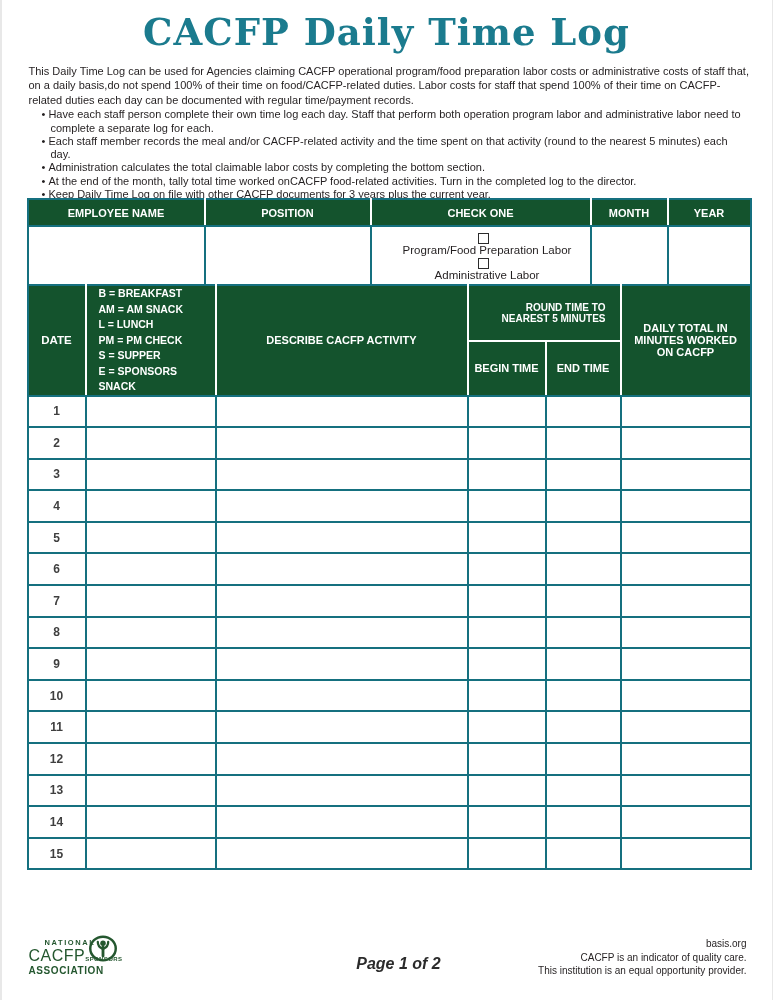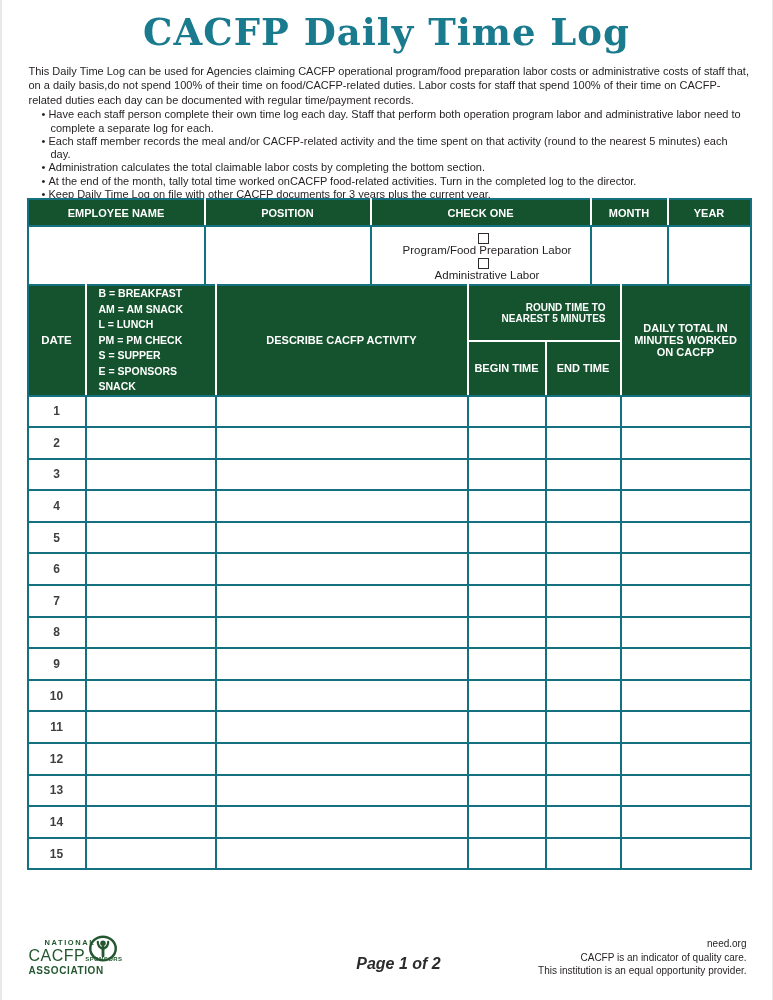--- a/index.html
+++ b/index.html
@@ -319,20 +319,20 @@
       <path d="M18 12 L18 22" stroke="#24572f" stroke-width="3" stroke-linecap="round"></path>
       <path d="M17 14 C14 12.5 12.5 9.5 12.5 7" stroke="#24572f" stroke-width="2.4" fill="none" stroke-linecap="round"></path>
       <path d="M19 14 C22 12.5 23.5 9.5 23.5 7" stroke="#24572f" stroke-width="2.4" fill="none" stroke-linecap="round"></path>
     </svg>
   </div>
 
   <div class="pageno">Page 1 of 2</div>
 
   <div class="foot-right">
 
-      <div>need.org</div>
+      <div>basis.org</div>
 
       <div>CACFP is an indicator of quality care.</div>
 
       <div>This institution is an equal opportunity provider.</div>
     </div>
 
 </div>
 
 </body></html>

